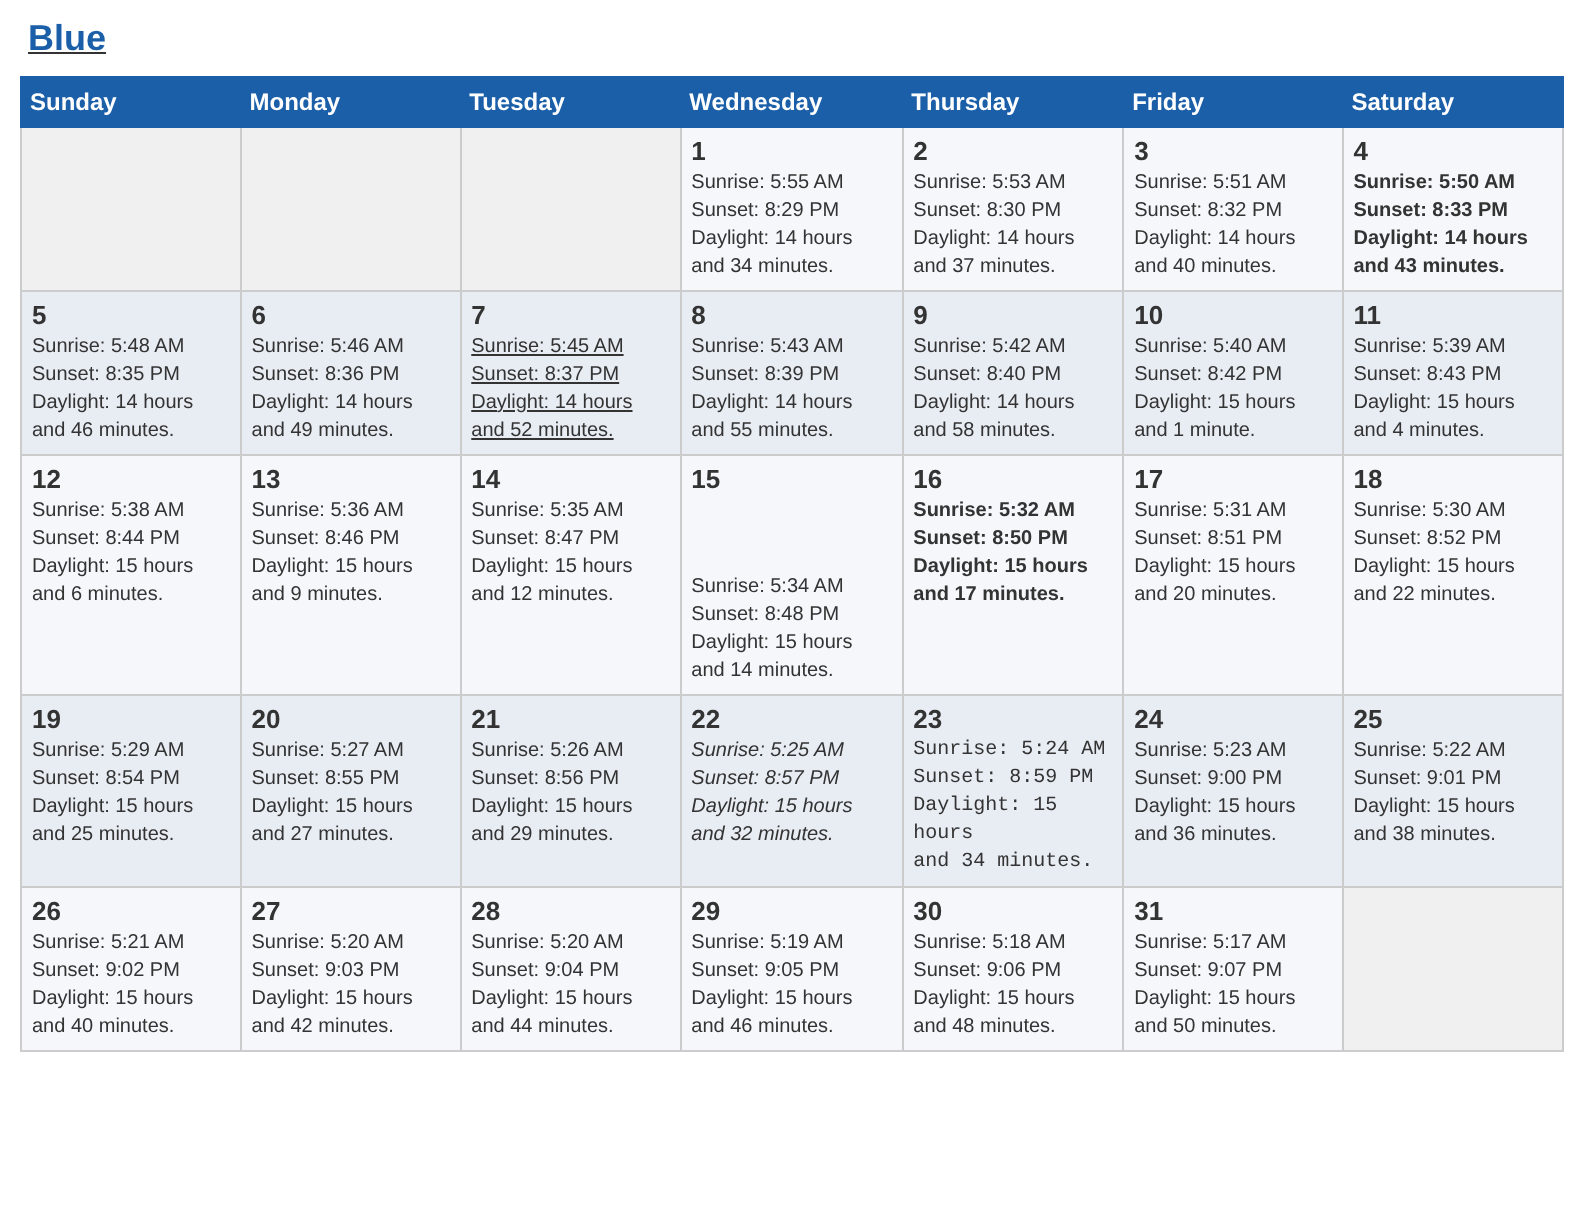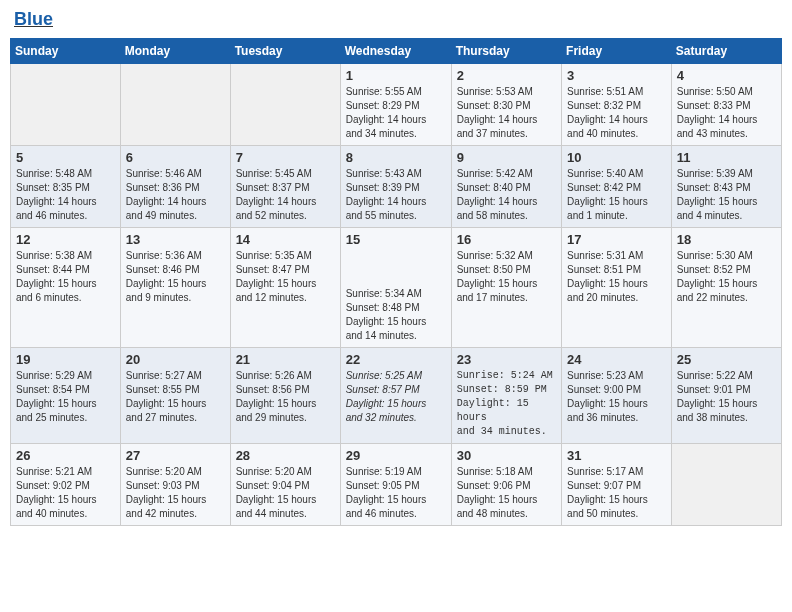--- a/index.html
+++ b/index.html
@@ -143,21 +143,21 @@
         </td>
         <td>
           <span class="day-num">3</span>
           <div class="day-info" style="white-space: pre-line;">Sunrise: 5:51 AM
 Sunset: 8:32 PM
 Daylight: 14 hours
 and 40 minutes.</div>
         </td>
         <td>
           <span class="day-num">4</span>
-          <div class="day-info" style="white-space: pre-line;">Sunrise: 5:50 AM
+          <div class="day-info" style="white-space: pre-line; font-weight: bold;">Sunrise: 5:50 AM
 Sunset: 8:33 PM
 Daylight: 14 hours
 and 43 minutes.</div>
         </td>
       </tr>
       <tr>
         <td>
           <span class="day-num">5</span>
           <div class="day-info" style="white-space: pre-line;">Sunrise: 5:48 AM
 Sunset: 8:35 PM
@@ -166,21 +166,21 @@
         </td>
         <td>
           <span class="day-num">6</span>
           <div class="day-info" style="white-space: pre-line;">Sunrise: 5:46 AM
 Sunset: 8:36 PM
 Daylight: 14 hours
 and 49 minutes.</div>
         </td>
         <td>
           <span class="day-num">7</span>
-          <div class="day-info" style="white-space: pre-line;">Sunrise: 5:45 AM
+          <div class="day-info" style="white-space: pre-line; text-decoration: underline;">Sunrise: 5:45 AM
 Sunset: 8:37 PM
 Daylight: 14 hours
 and 52 minutes.</div>
         </td>
         <td>
           <span class="day-num">8</span>
           <div class="day-info" style="white-space: pre-line;">Sunrise: 5:43 AM
 Sunset: 8:39 PM
 Daylight: 14 hours
 and 55 minutes.</div>
@@ -231,21 +231,21 @@
         </td>
         <td>
           <span class="day-num">15</span>
           <div class="day-info" style="white-space: pre-line; margin-top: 40px;">Sunrise: 5:34 AM
 Sunset: 8:48 PM
 Daylight: 15 hours
 and 14 minutes.</div>
         </td>
         <td>
           <span class="day-num">16</span>
-          <div class="day-info" style="white-space: pre-line;">Sunrise: 5:32 AM
+          <div class="day-info" style="white-space: pre-line; font-weight: bold;">Sunrise: 5:32 AM
 Sunset: 8:50 PM
 Daylight: 15 hours
 and 17 minutes.</div>
         </td>
         <td>
           <span class="day-num">17</span>
           <div class="day-info" style="white-space: pre-line;">Sunrise: 5:31 AM
 Sunset: 8:51 PM
 Daylight: 15 hours
 and 20 minutes.</div>

